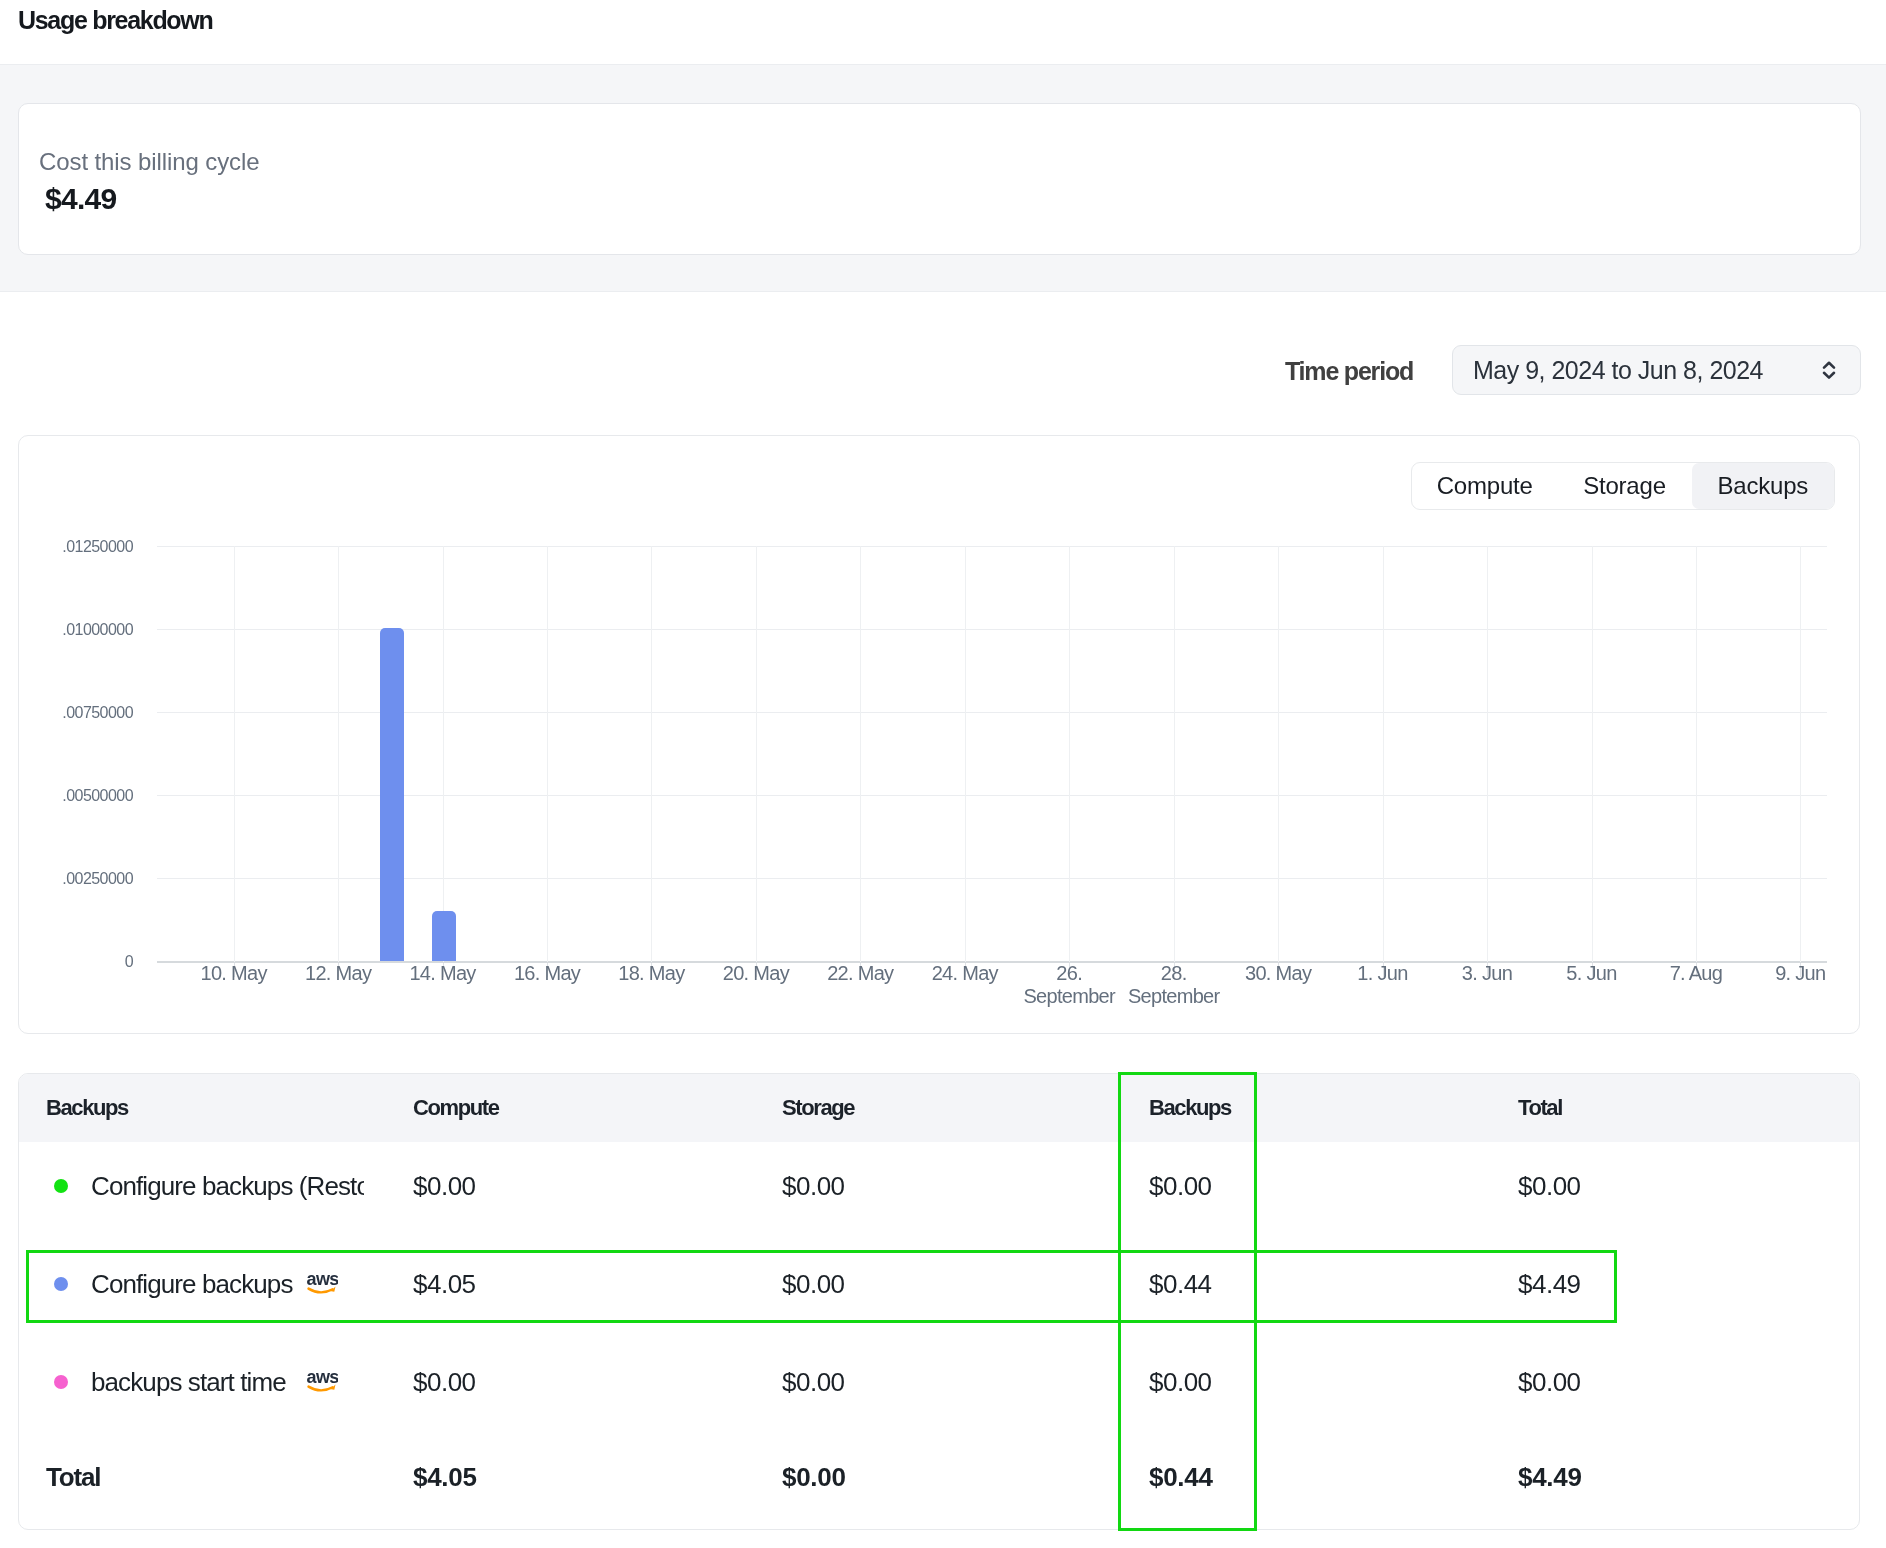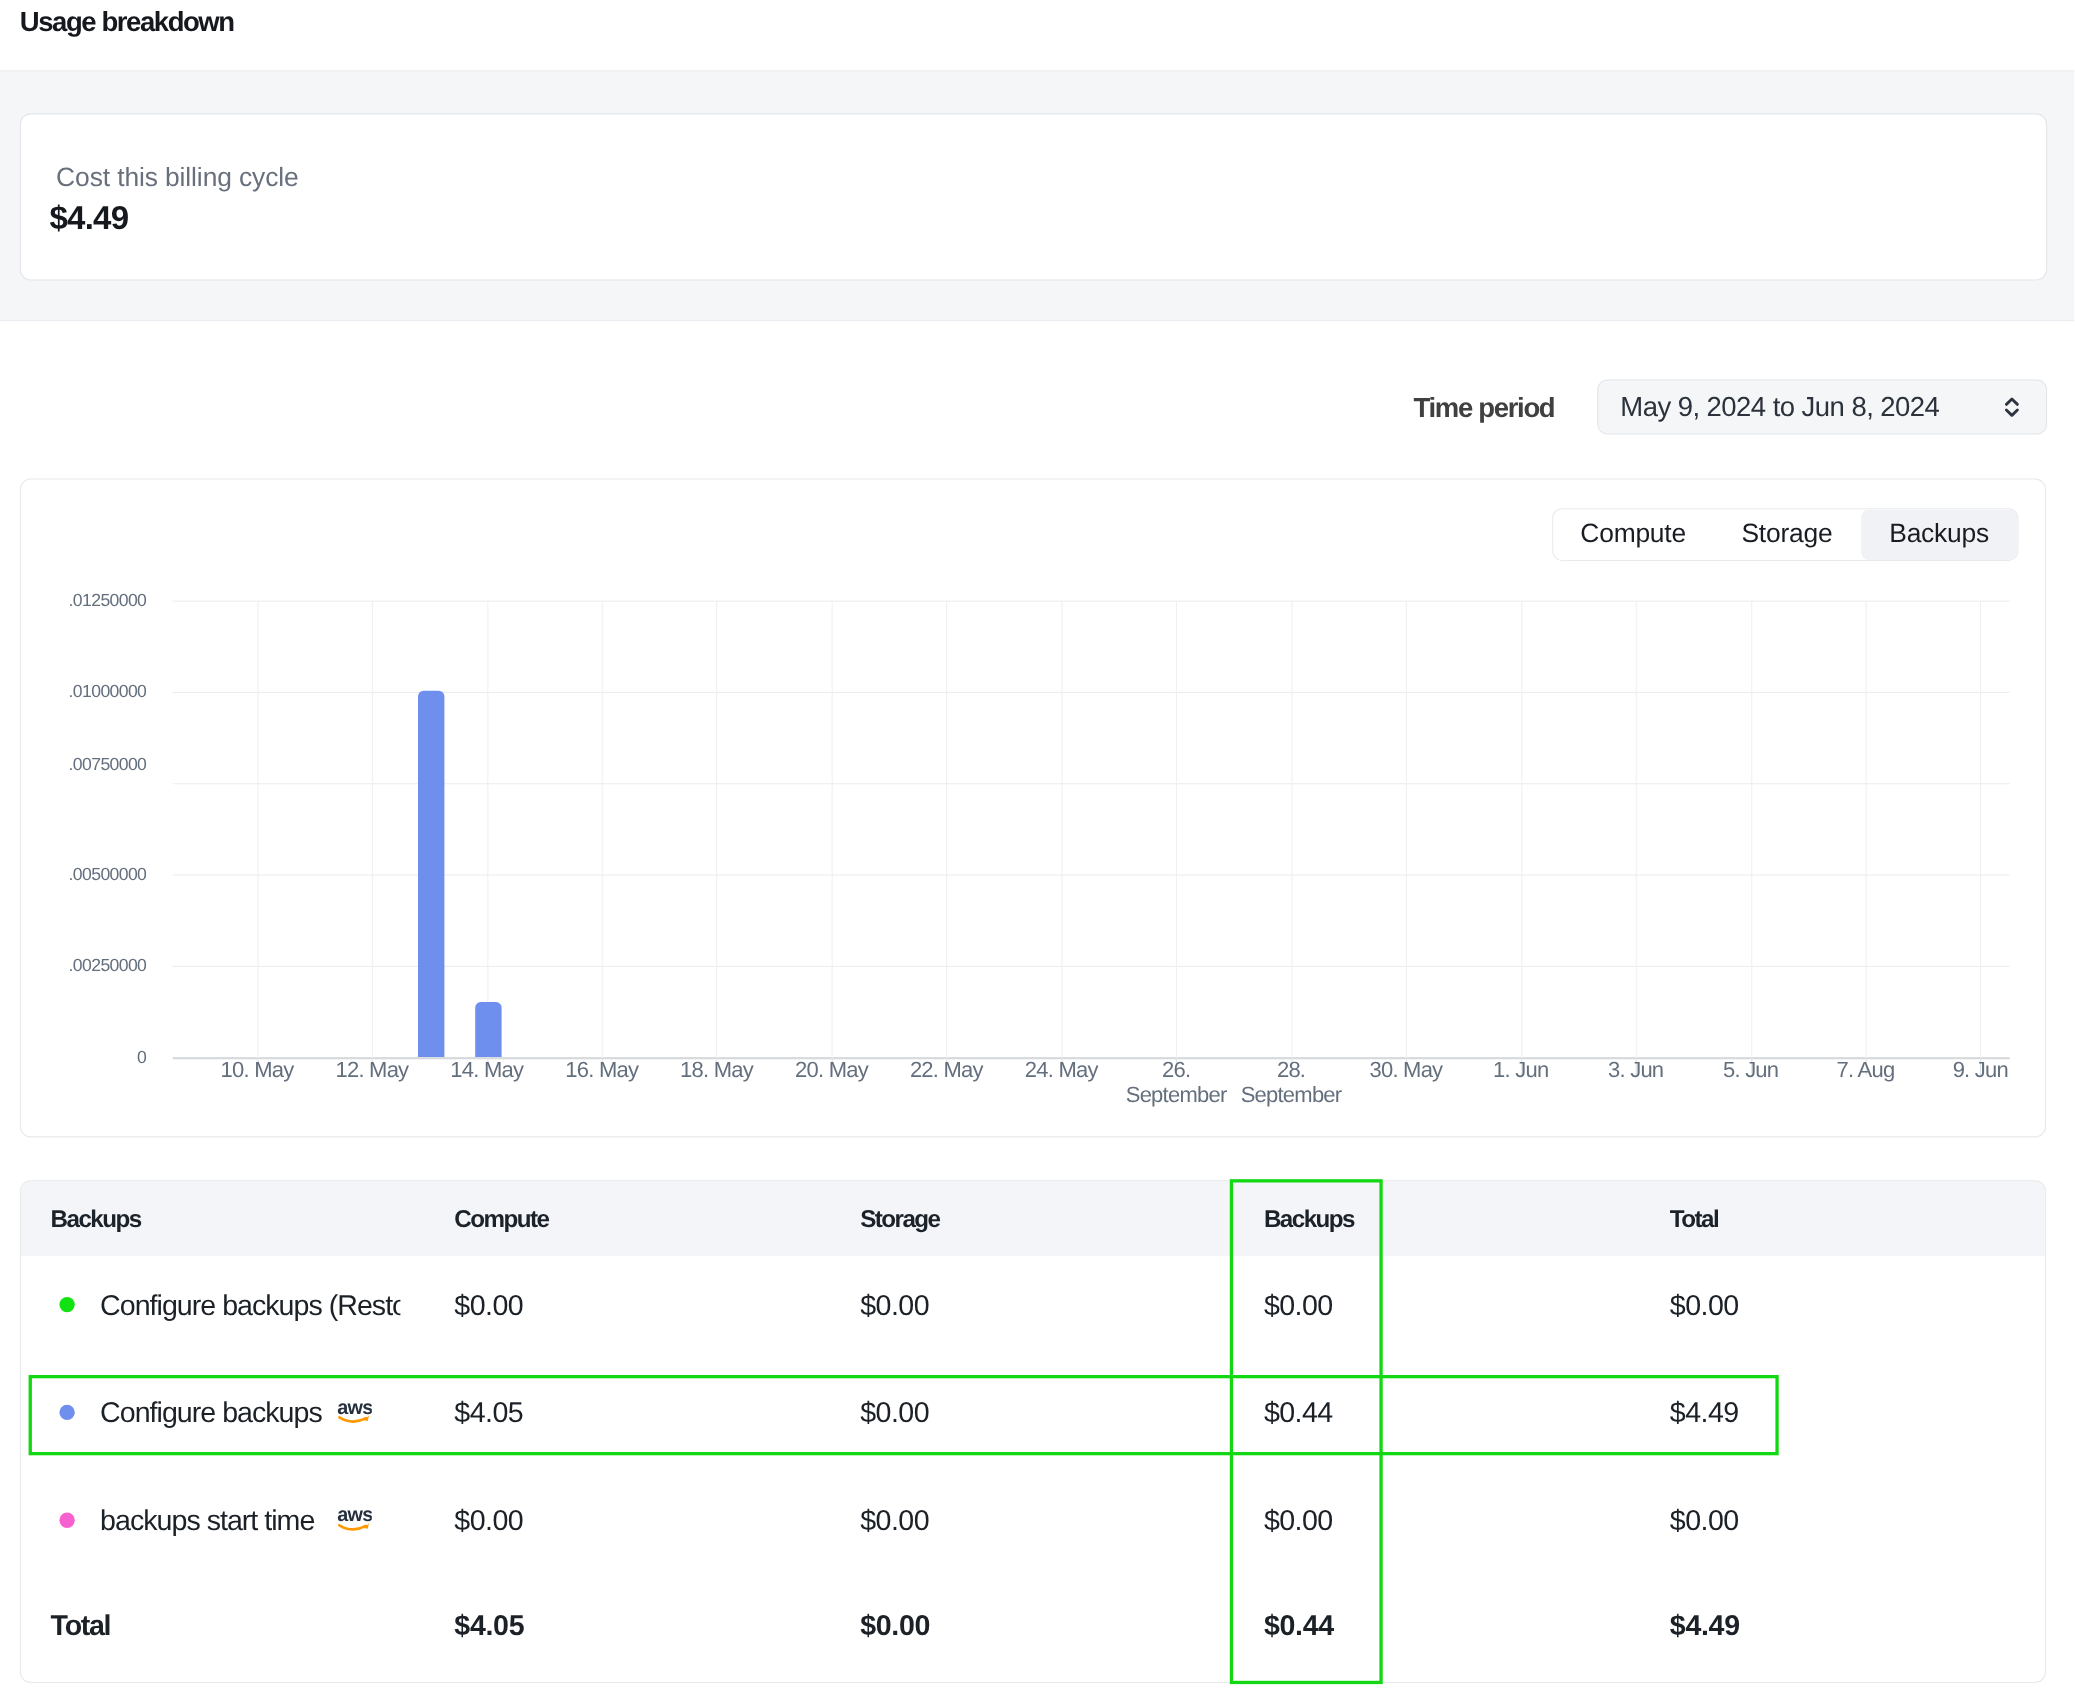--- a/index.html
+++ b/index.html
@@ -9,21 +9,21 @@
 </style>
 </head>
 <body>
 <div id="page">
 
   <div class="abs" style="left:18px; top:6px; font-size:25px; font-weight:700; color:#15191e; letter-spacing:-1.3px;">Usage breakdown</div>
 
   <div class="abs" style="left:0; top:64px; width:1886px; height:228px; background:#f5f6f8; border-top:1px solid #ebedf0; border-bottom:1px solid #ebedf0;"></div>
 
   <div class="abs" style="left:18px; top:103px; width:1843px; height:152px; background:#fff; border:1px solid #e4e6ea; border-radius:10px;">
-    <div class="abs" style="left:32px; top:44px; font-size:24px; color:#68707d; letter-spacing:-0.1px;">Cost this billing cycle</div>
+    <div class="abs" style="left:20px; top:44px; font-size:24px; color:#68707d; letter-spacing:-0.1px;">Cost this billing cycle</div>
     <div class="abs" style="left:26px; top:78px; font-size:30px; font-weight:700; color:#15191e; letter-spacing:-0.7px;">$4.49</div>
   </div>
 
   <div class="abs" style="left:1285px; top:357px; font-size:25px; font-weight:700; color:#404040; letter-spacing:-1.2px;">Time period</div>
   <div class="abs" style="left:1452px; top:345px; width:409px; height:50px; background:#f5f6f8; border:1px solid #e2e5e9; border-radius:9px;">
     <div class="abs" style="left:20px; top:0; height:48px; line-height:48px; font-size:25px; color:#2b323b; letter-spacing:-0.5px;">May 9, 2024 to Jun 8, 2024</div>
     <svg class="abs" style="left:368px; top:14px;" width="16" height="22" viewBox="0 0 16 22" fill="none">
       <path d="M3 7.6 L8 2.8 L13 7.6" stroke="#2f3540" stroke-width="2.6" stroke-linecap="round" stroke-linejoin="round"></path>
       <path d="M3 12.8 L8 17.6 L13 12.8" stroke="#2f3540" stroke-width="2.6" stroke-linecap="round" stroke-linejoin="round"></path>
     </svg>
@@ -78,21 +78,21 @@
         <div class="tick" style="left:1676.9px;"></div>
         <div class="vline" style="left:1781.3px;"></div>
         <div class="tick" style="left:1781.3px;"></div>
       </div>
 
     <div class="abs" style="left:361px; top:192px; width:24px; height:333px; background:#6e8fee; border-radius:5px 5px 0 0;"></div>
     <div class="abs" style="left:413px; top:475px; width:24px; height:50px; background:#6e8fee; border-radius:5px 5px 0 0;"></div>
 
     <div class="abs ylab" style="top:101px;">.01250000</div>
     <div class="abs ylab" style="top:184px;">.01000000</div>
-    <div class="abs ylab" style="top:250px;text-align:right;">.00750000</div>
+    <div class="abs ylab" style="top:267px;text-align:right;">.00750000</div>
     <div class="abs ylab" style="top:350px;">.00500000</div>
     <div class="abs ylab" style="top:433px;">.00250000</div>
     <div class="abs ylab" style="top:516px;">0</div>
 
     <div id="xlabs">
         <div class="xlab" style="left:214.6px;">10. May</div>
         <div class="xlab" style="left:319.1px;">12. May</div>
         <div class="xlab" style="left:423.5px;">14. May</div>
         <div class="xlab" style="left:528.0px;">16. May</div>
         <div class="xlab" style="left:632.4px;">18. May</div>

